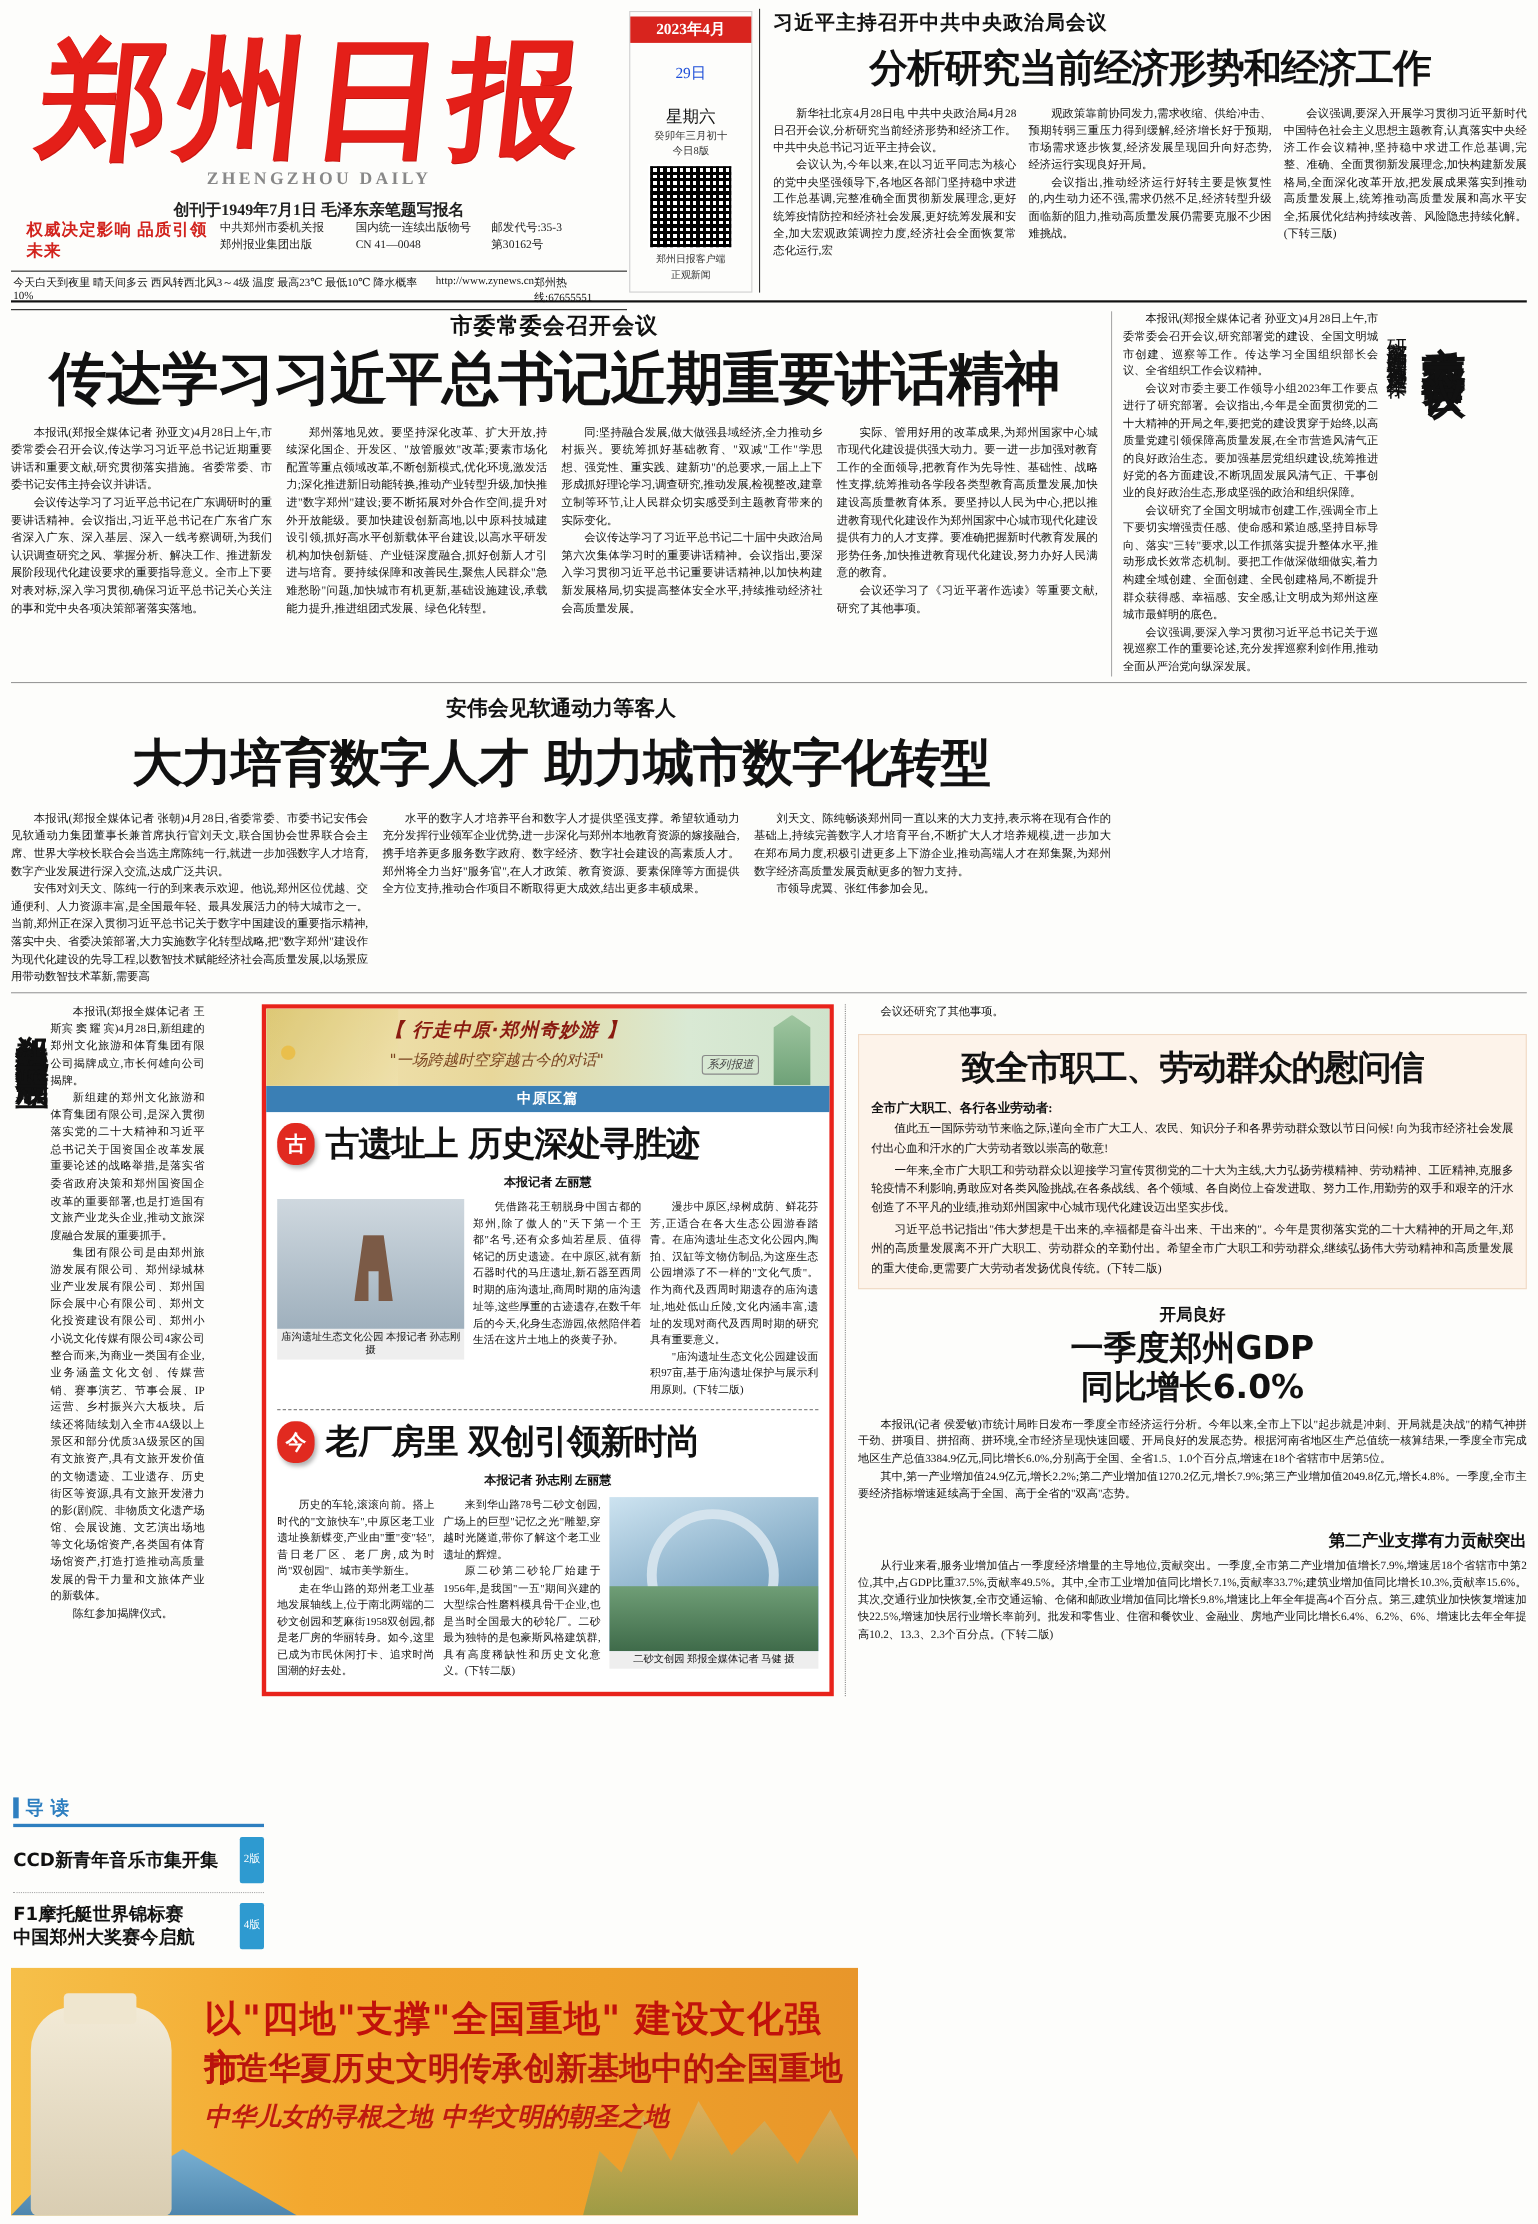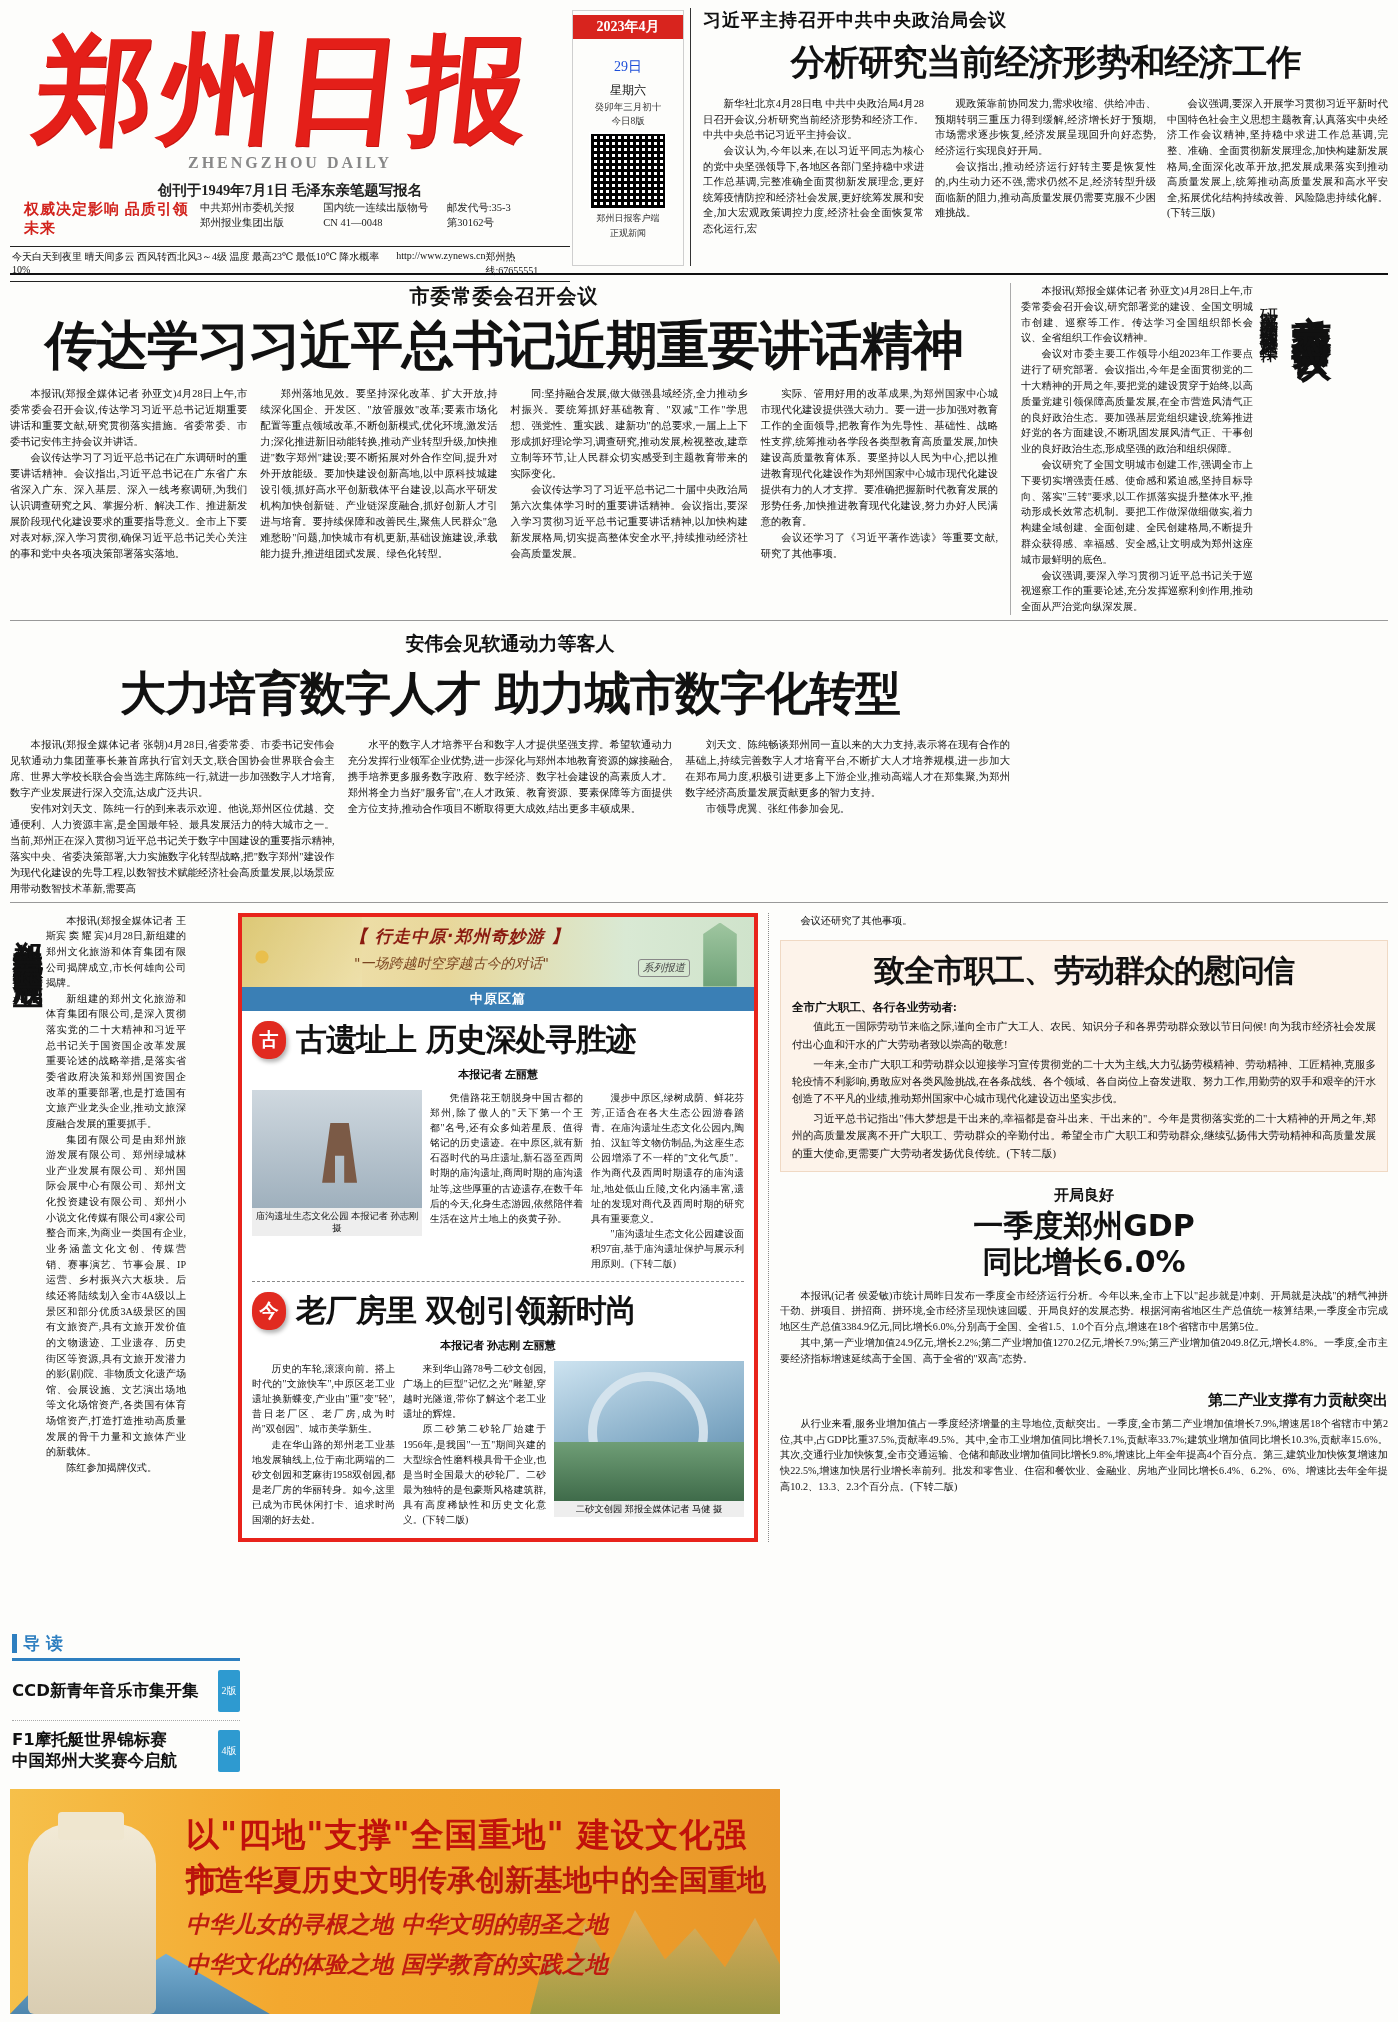--- a/index.html
+++ b/index.html
@@ -34,21 +34,21 @@
     color:#111;
   }
   .mh-date {
     width:112px; border:1px solid #cfcfcf; margin:2px 6px 0 2px;
     display:flex; flex-direction:column; align-items:center; padding-top:4px;
   }
   .d-ym { background:#d8241e; color:#fff; font-size:14px; font-weight:bold;
     width:100%; text-align:center; padding:3px 0; }
   .d-day { font-size:36px; color:#1d4ed8; font-weight:normal; line-height:1.05; margin-top:2px;}
   .d-day span{ font-size:14px; }
-  .d-week { font-size:12px; margin-top:3px;}
+  .d-week { font-size:15px; margin-top:18px;}
   .d-lunar { font-size:9.5px; color:#333; margin-top:2px; text-align:center; line-height:1.3;}
   .qr { width:78px; height:78px; margin-top:5px; background:
       repeating-linear-gradient(0deg,#000 0 3px,#fff 3px 6px),
       repeating-linear-gradient(90deg,#000 0 3px,transparent 3px 6px);
       background-blend-mode:multiply; border:2px solid #fff;}
   .qr-cap { font-size:9px; color:#333; margin-top:3px; text-align:center; line-height:1.25;}
 
   
   .mh-right { flex:1; border-left:1px solid #333; padding-left:12px; }
   .tn-kicker { text-align:left; font-size:18px; font-weight:bold; letter-spacing:1px;
@@ -443,16 +443,15 @@
     </div>
   </div>
 
   <div class="bottom-banner">
     <div class="bb-mount"></div>
     <div class="bb-statue"></div>
     <div class="bb-city"></div>
     <div class="bb-t1">以"四地"支撑"全国重地"  建设文化强市</div>
     <div class="bb-t2">打造华夏历史文明传承创新基地中的全国重地</div>
     <div class="bb-t3">中华儿女的寻根之地 中华文明的朝圣之地</div>
-    <div class="bb-t4">中华文化的体验之地 国学教育的实践之地</div>
   </div>
 
 </div>
 
 </body></html>

